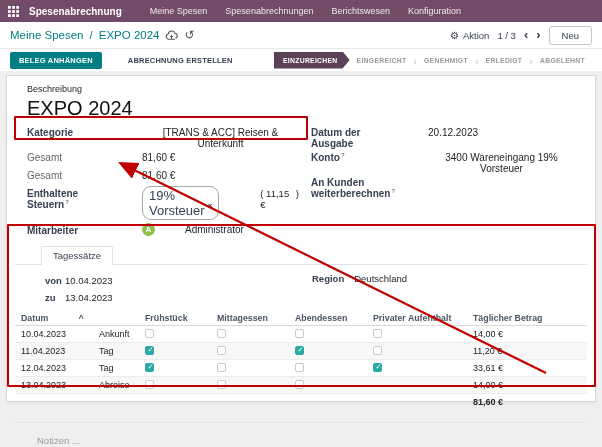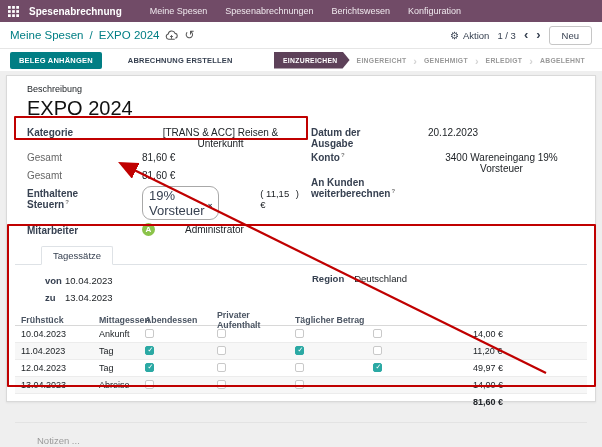--- a/index.html
+++ b/index.html
@@ -227,20 +227,24 @@
           <span class="tf-value">13.04.2023</span>
         </div>
         <div class="region-field">
           <span class="tf-label">Region</span>
           <span class="tf-value">Deutschland</span>
         </div>
       </div>
 
       <div class="xtable">
         <div class="trow thead">
+          <span class="hcell hc-datum">
+            <span>Datum</span>
+            <span class="sort-asc"></span>
+          </span>
           <span class="hcell">Frühstück</span>
           <span class="hcell">Mittagessen</span>
           <span class="hcell">Abendessen</span>
           <span class="hcell">Privater Aufenthalt</span>
           <span class="hcell tnum">Täglicher Betrag</span>
         </div>
 
         <div class="trow data">
           <span class="tcell">10.04.2023</span>
           <span class="tcell">Ankunft</span>
@@ -259,21 +263,21 @@
           <span><span class="cb cb-unchecked"></span></span>
           <span class="tcell tnum">11,20 €</span>
         </div>
         <div class="trow data">
           <span class="tcell">12.04.2023</span>
           <span class="tcell">Tag</span>
           <span><span class="cb cb-checked"></span></span>
           <span><span class="cb cb-unchecked"></span></span>
           <span><span class="cb cb-unchecked"></span></span>
           <span><span class="cb cb-checked"></span></span>
-          <span class="tcell tnum">49,97 €</span>
+          <span class="tcell tnum">33,61 €</span>
         </div>
         <div class="trow data striped">
           <span class="tcell">13.04.2023</span>
           <span class="tcell">Abreise</span>
           <span><span class="cb cb-unchecked"></span></span>
           <span><span class="cb cb-unchecked"></span></span>
           <span><span class="cb cb-unchecked"></span></span>
           <span><span class="cb cb-none"></span></span>
           <span class="tcell tnum">14,00 €</span>
         </div>

